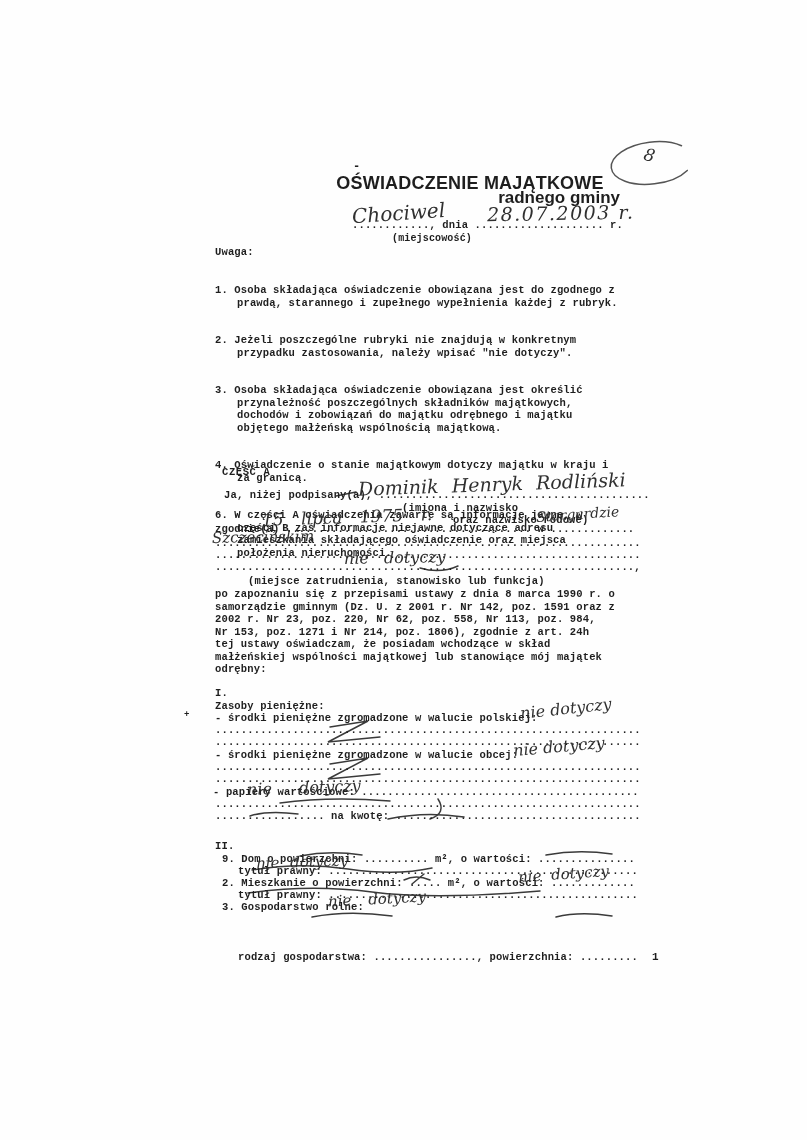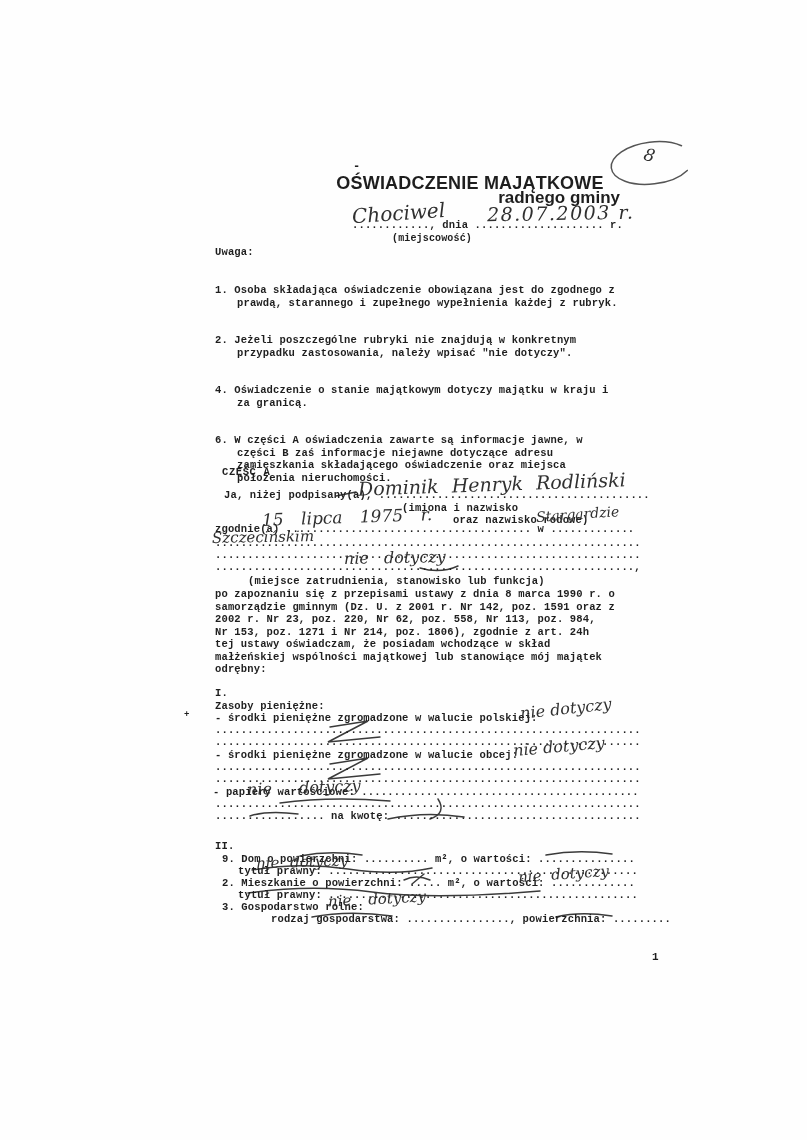--- a/index.html
+++ b/index.html
@@ -83,21 +83,21 @@
   
   #e-sec2-label{left:215px;top:840px;}
   #e-ii1{left:222px;top:853px;}
   #e-ii1t{left:238px;top:865px;}
   #e-hw-ii1{left:256px;top:853px;font-size:15px;word-spacing:6px;transform:rotate(-2deg);}
   #e-ii2{left:222px;top:877px;}
   #e-hw-ii2{left:518px;top:865px;font-size:15px;word-spacing:5px;transform:rotate(-4deg);}
   #e-ii2t{left:238px;top:889px;}
   #e-ii3{left:222px;top:901px;}
   #e-hw-ii3{left:328px;top:890px;font-size:15px;word-spacing:12px;transform:rotate(-3deg);}
-  #e-ii3r{left:238px;top:913px;margin-left:33px;}
+  #e-ii3r{left:238px;top:951px;}
   
   #e-footer-num{left:652px;top:951px;font-size:11px;}
   
   #e-pen{position:absolute;left:0;top:0;pointer-events:none;}
 </style>
 </head>
 <body>
 
 <div class="page">
 
@@ -135,20 +135,24 @@
   <div class="hw" id="e-hw-place">Chociwel</div>
   <div class="hw" id="e-hw-date">28.07.2003 r.</div>
   <div class="t" id="e-cap-miejscowosc">(miejscowość)</div>
 
   <div class="t" id="e-uwaga-label">Uwaga:</div>
   <div class="t" id="e-uwaga-items">
     <div class="uw-item">1. Osoba składająca oświadczenie obowiązana jest do zgodnego z
 prawdą, starannego i zupełnego wypełnienia każdej z rubryk.</div>
     <div class="uw-item">2. Jeżeli poszczególne rubryki nie znajdują w konkretnym
 przypadku zastosowania, należy wpisać "nie dotyczy".</div>
+    <div class="uw-item">3. Osoba składająca oświadczenie obowiązana jest określić
+przynależność poszczególnych składników majątkowych,
+dochodów i zobowiązań do majątku odrębnego i majątku
+objętego małżeńską wspólnością majątkową.</div>
     <div class="uw-item">4. Oświadczenie o stanie majątkowym dotyczy majątku w kraju i
 za granicą.</div>
     <div class="uw-item">6. W części A oświadczenia zawarte są informacje jawne, w
 części B zaś informacje niejawne dotyczące adresu
 zamieszkania składającego oświadczenie oraz miejsca
 położenia nieruchomości.</div>
   </div>
 
   <div class="t" id="e-czesc-a">CZĘŚĆ A</div>
   <div class="t" id="e-ja-line">Ja, niżej podpisany(a), ..........................................</div>

